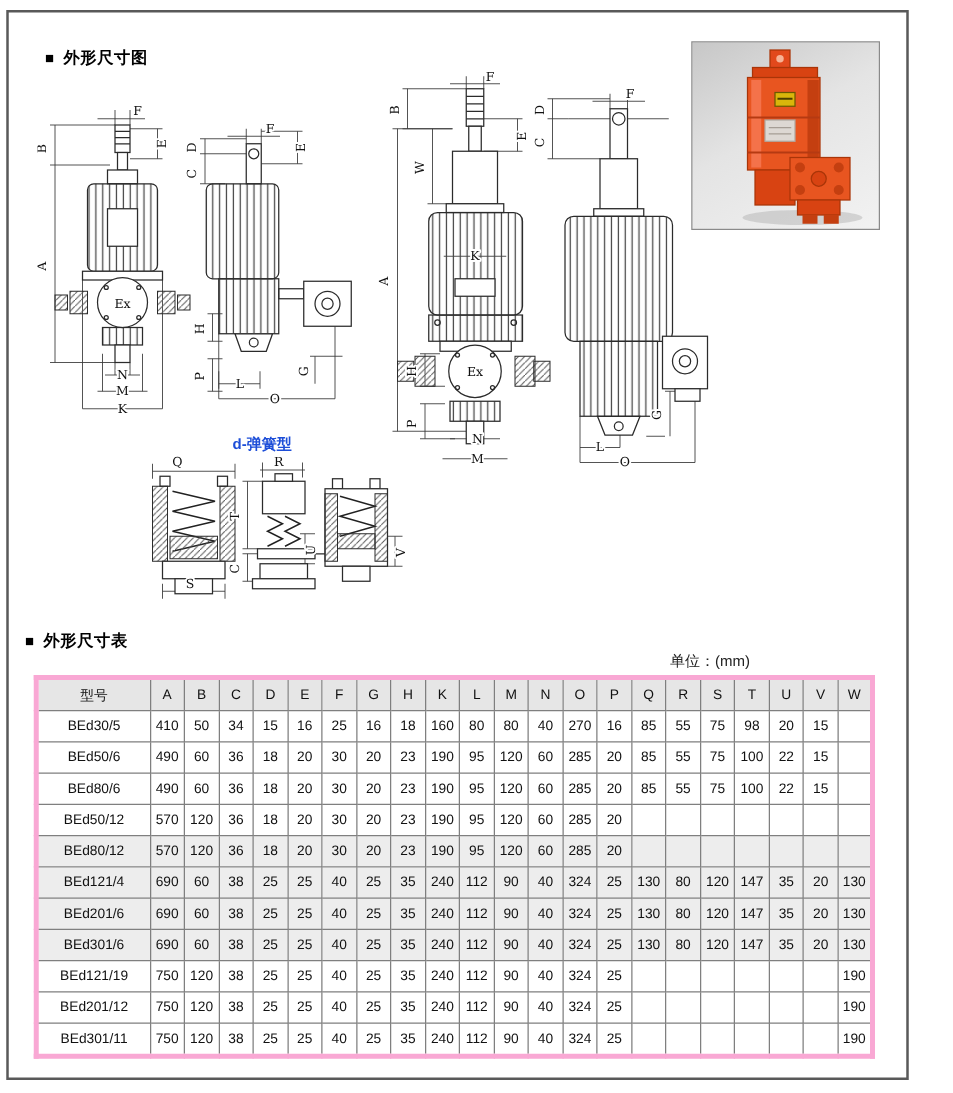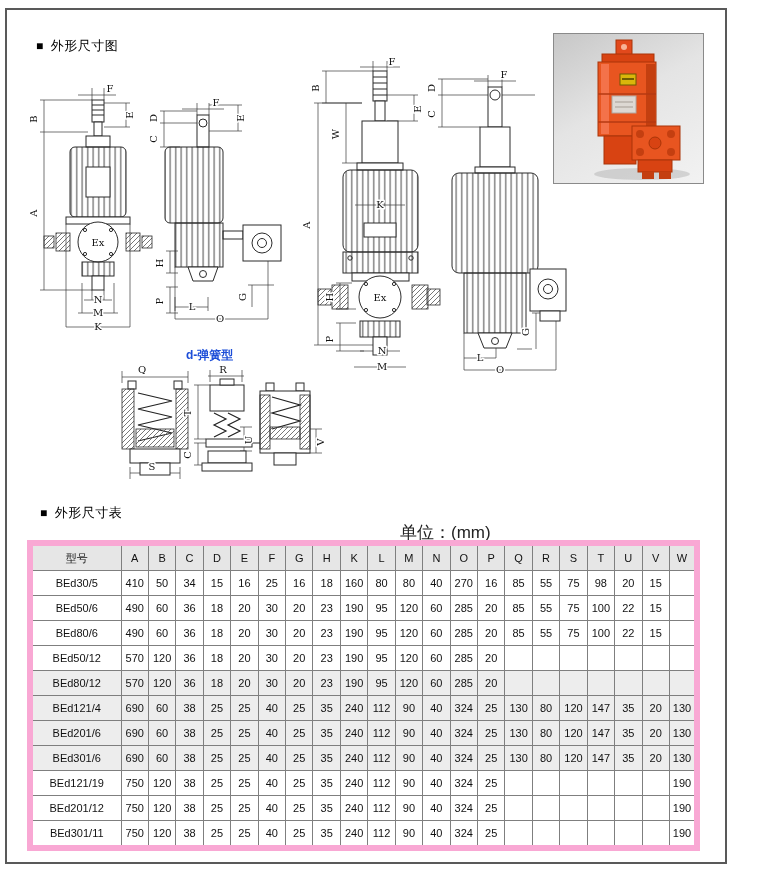--- a/index.html
+++ b/index.html
@@ -1,29 +1,29 @@
 <!DOCTYPE html>
 <html><head>
 <meta charset="utf-8">
 <style>
   html,body{margin:0;padding:0}
   body{width:762px;height:874px;position:relative;background:#fff;color:#111;
        font-family:"Liberation Sans",sans-serif;overflow:hidden}
   .frame{position:absolute;left:5px;top:8px;width:718px;height:852px;border:2px solid #595959;background:#fff}
-  .sec{position:absolute;font-weight:normal;font-size:13px;color:#000;letter-spacing:.5px}
+  .sec{position:absolute;font-weight:bold;font-size:13px;color:#000;letter-spacing:.5px}
   #sec1{left:36px;top:37px}
-  #sec2{left:40px;top:504px}
+  #sec2{left:20px;top:504px}
   .bullet{margin-right:7px;font-size:12px}
-  #unit{position:absolute;left:400px;top:521px;width:300px;text-align:left;font-size:17px;color:#222}
+  #unit{position:absolute;left:418px;top:521px;width:300px;text-align:center;font-size:12px;color:#222}
   #drawing{position:absolute;left:30px;top:55px}
   #spring-title{position:absolute;left:186px;top:347px;font-size:12px;font-weight:bold;color:#1d4ed8}
   #photo{position:absolute;left:553px;top:33px;width:149px;height:149px;border:1px solid #8a8a8a;
          background:linear-gradient(150deg,#c7c7c7 0%,#e4e4e4 45%,#f2f2f2 100%)}
   #tablewrap{position:absolute;left:27px;top:540px}
-  table{border-collapse:collapse;table-layout:fixed;width:673px;font-size:11px;border:6px solid #f9a8d4}
+  table{border-collapse:collapse;table-layout:fixed;width:673px;font-size:11px;border:4px solid #f9a8d4}
   th,td{border:1px solid #7f7f7f;height:24px;text-align:center;padding:0;overflow:hidden;white-space:nowrap}
   thead th{background:#e6e6e6;font-weight:normal}
   tr.shaded td{background:#ededed}
   
   .ln{stroke:#2b2b2b;stroke-width:1;fill:none}
   .fl{fill:#fff;stroke:#2b2b2b;stroke-width:1}
   .fins{fill:url(#fins);stroke:#2b2b2b;stroke-width:1}
   .hat{fill:url(#hatch);stroke:#2b2b2b;stroke-width:.8}
   .dl{stroke:#3a3a3a;stroke-width:.7;fill:none}
   .spr{stroke:#222;stroke-width:1.2;fill:none}

